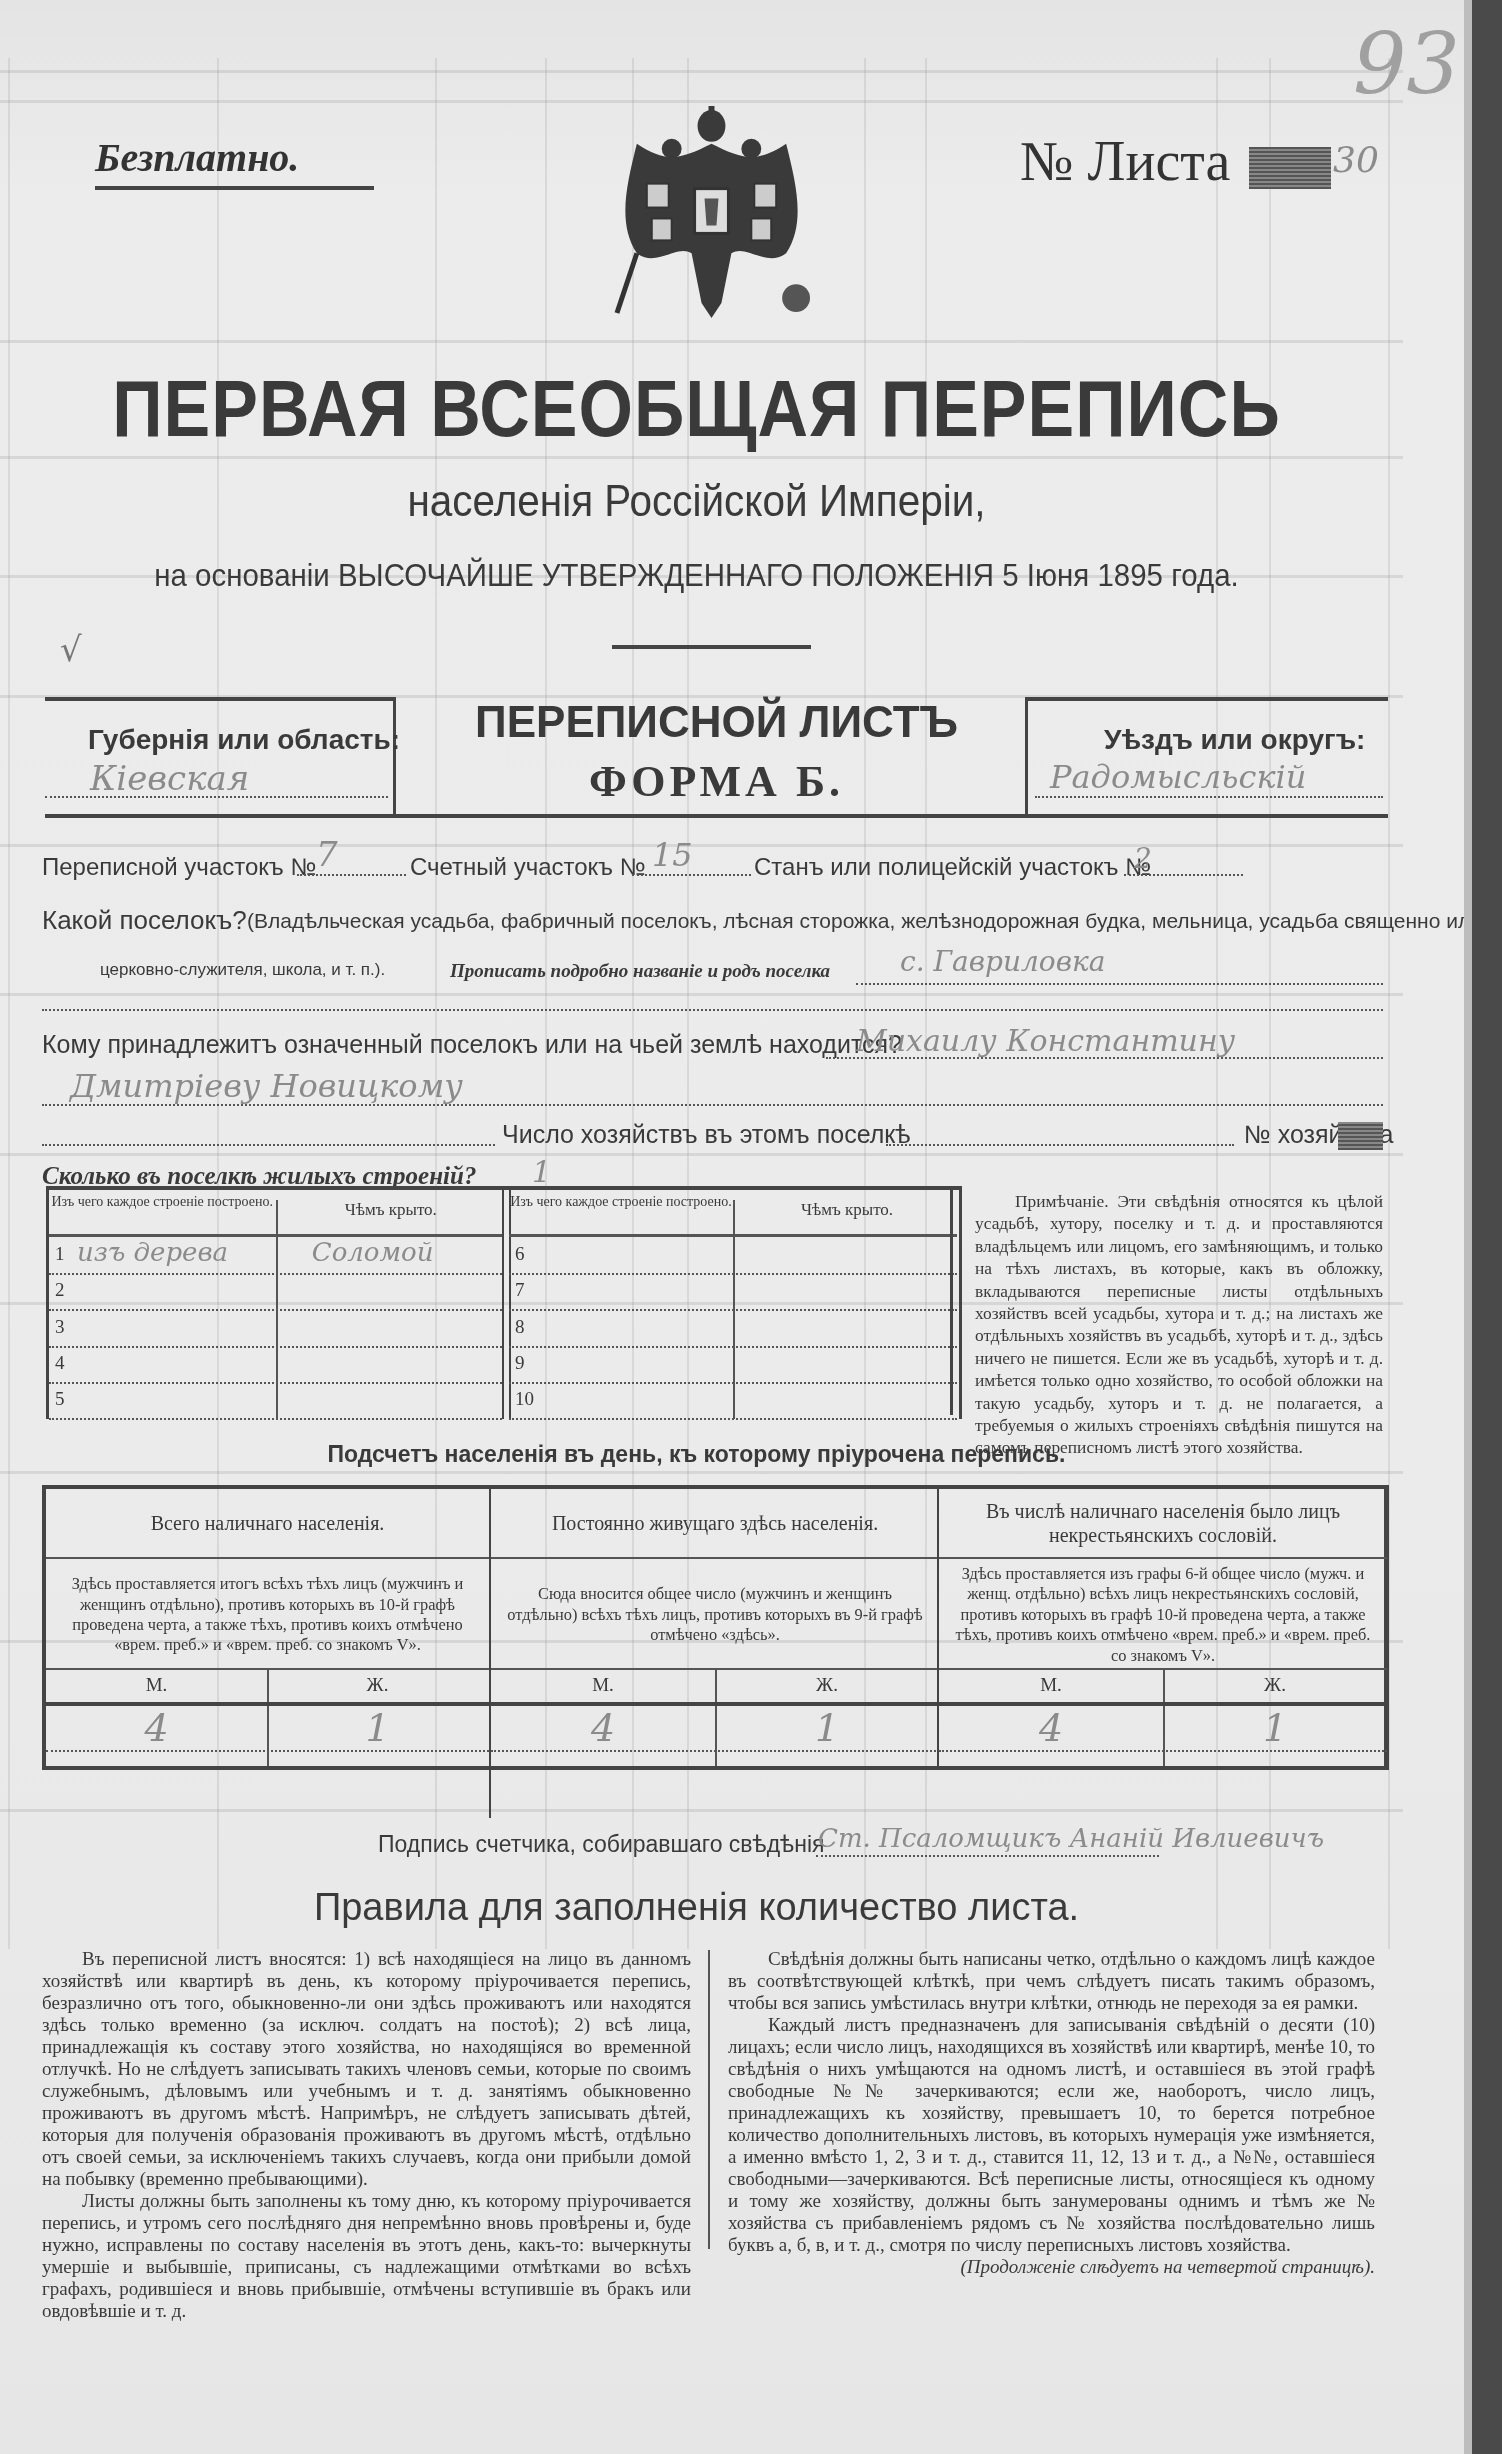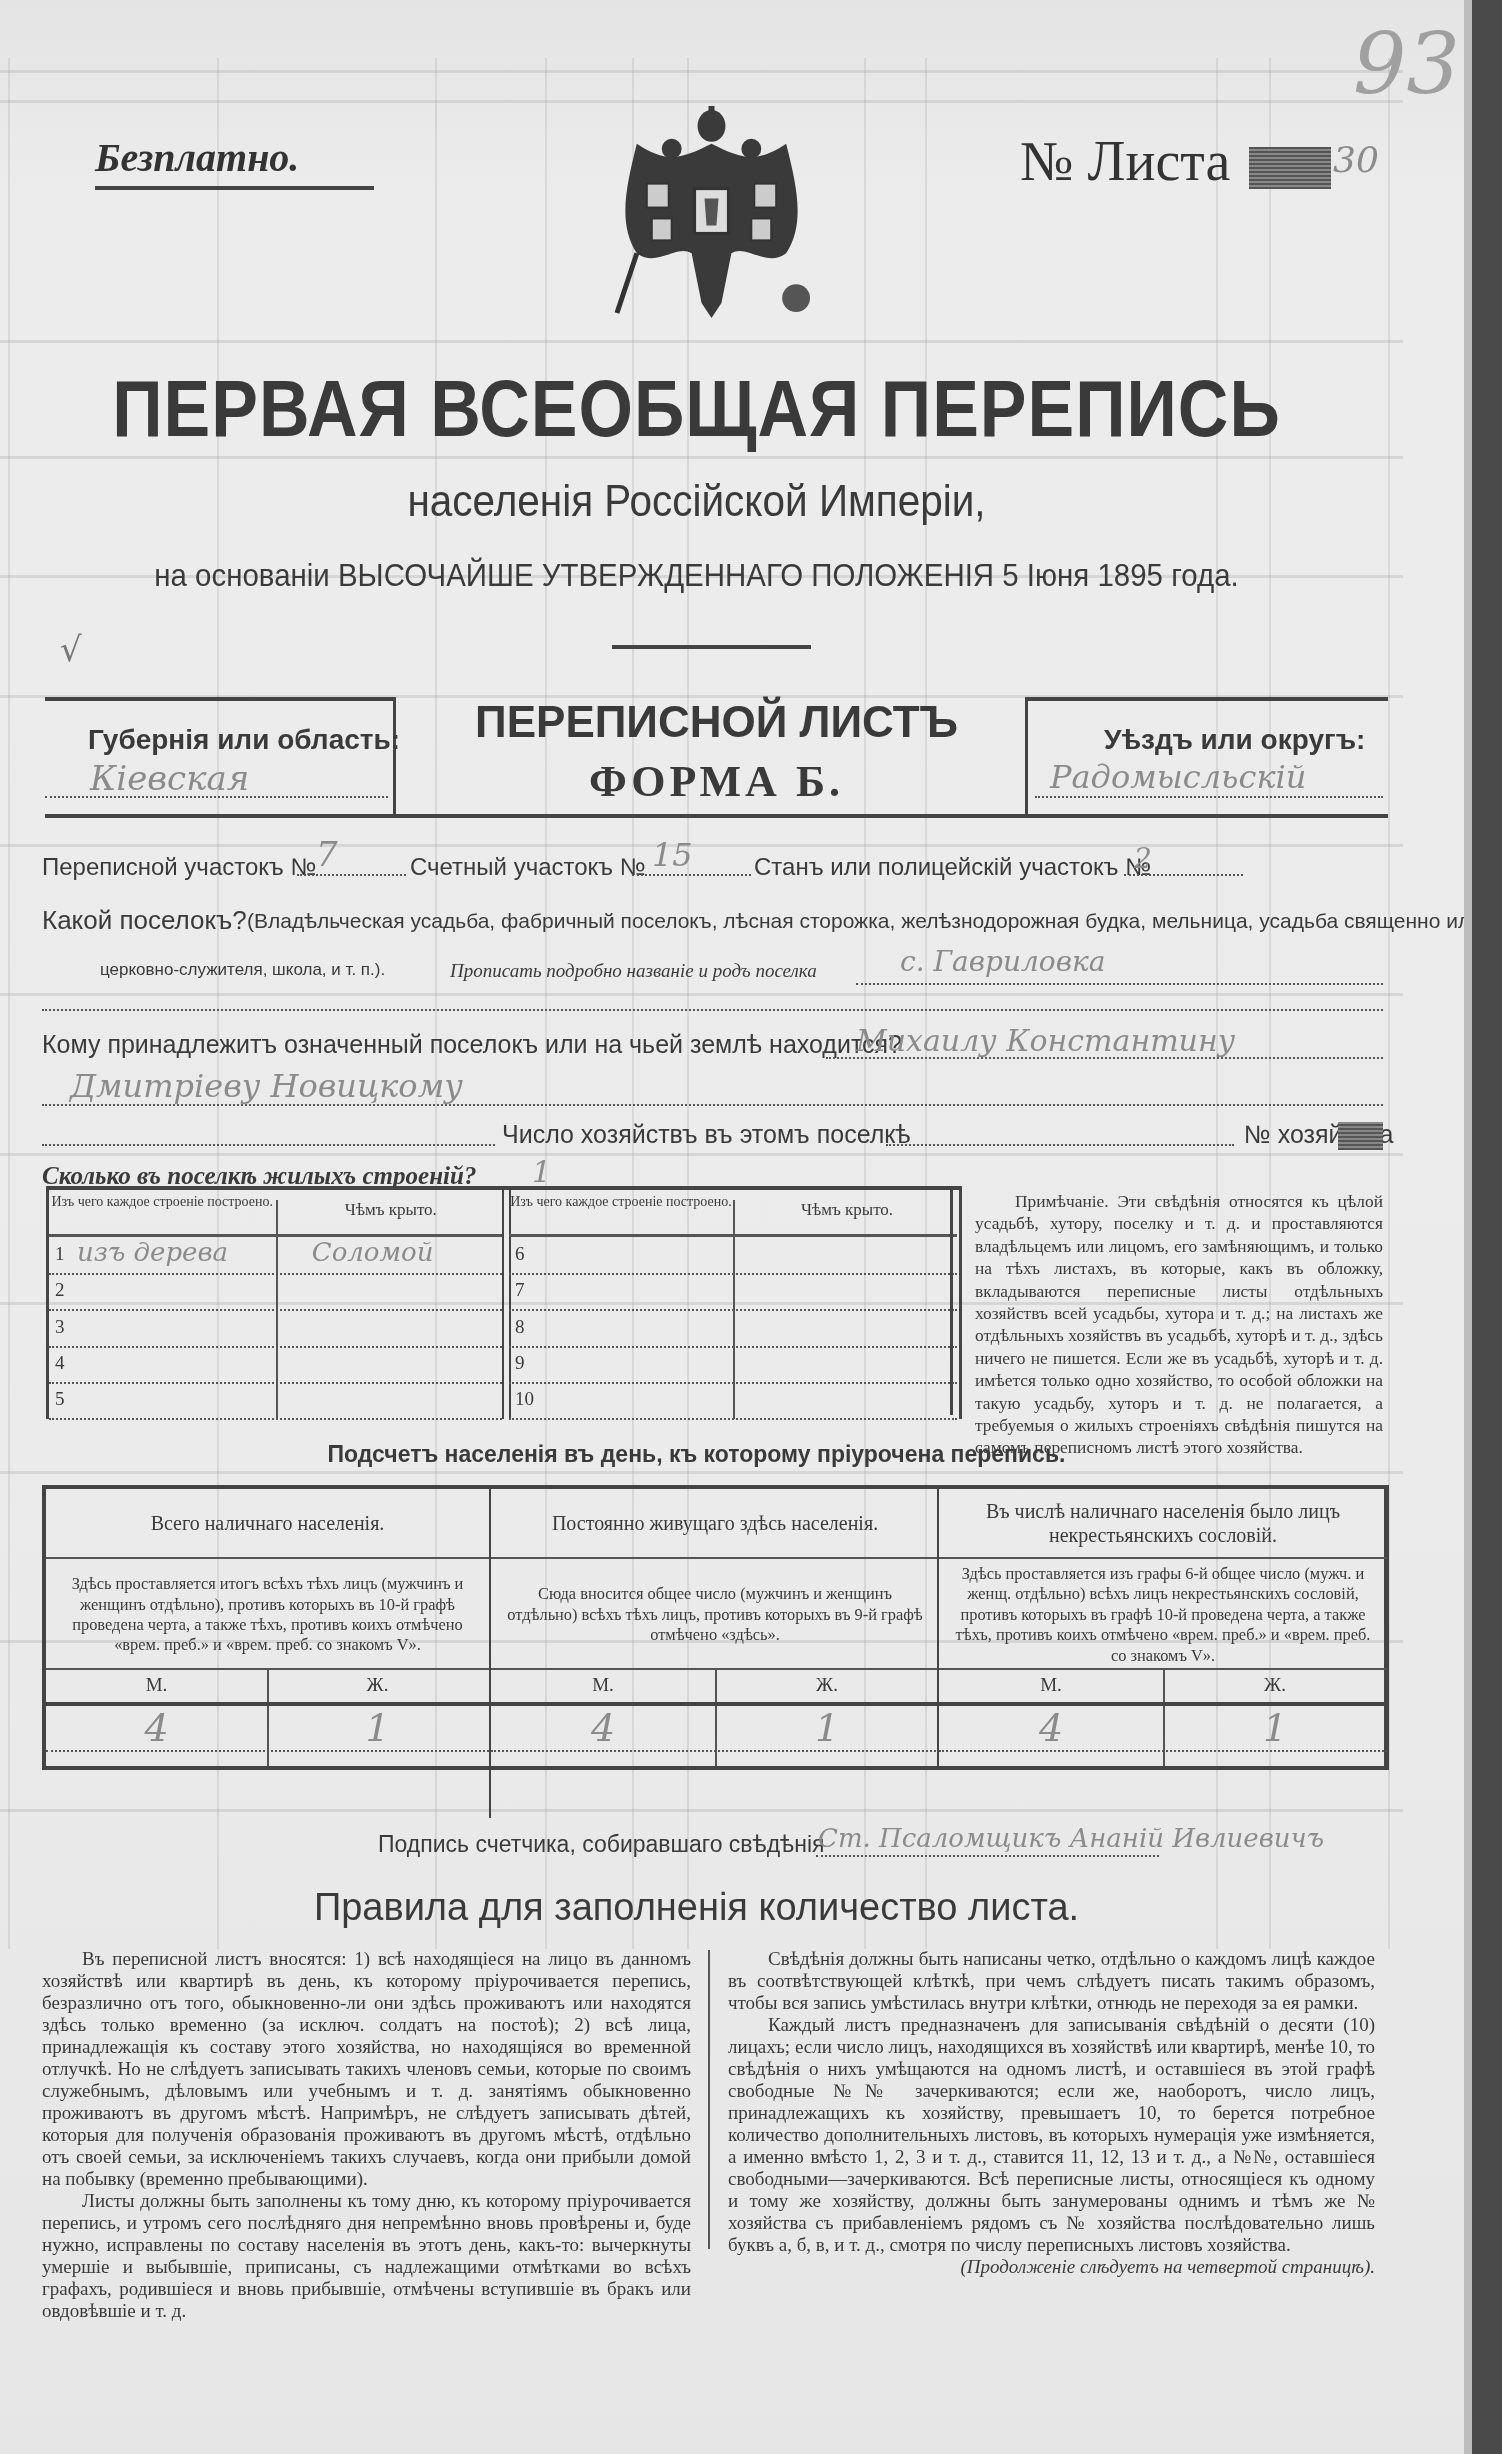--- a/index.html
+++ b/index.html
@@ -135,21 +135,21 @@
   <div class="dots" style="left:632px;top:874px;width:119px;"></div>
   <div class="abs hw" style="left:652px;top:836px;font-size:32px;">15</div>
 
   <div class="abs line-txt cond" style="left:754px;top:853px;">Станъ или полицейскій участокъ №</div>
   <div class="dots" style="left:1124px;top:874px;width:119px;"></div>
   <div class="abs hw" style="left:1134px;top:842px;font-size:28px;">2</div>
 
   <div class="abs line-txt cond" style="left:42px;top:905px;font-size:26px;">Какой поселокъ?</div>
   <div class="abs line-txt cond" style="left:247px;top:909px;font-size:21px;">(Владѣльческая усадьба, фабричный поселокъ, лѣсная сторожка, желѣзнодорожная будка, мельница, усадьба священно или</div>
   <div class="abs line-txt cond" style="left:100px;top:960px;font-size:17px;">церковно-служителя, школа, и т. п.).</div>
-  <div class="abs line-txt ital" style="left:450px;top:960px;font-size:19px;">Прописать подробно названіе и родъ поселка</div>
+  <div class="abs line-txt ital" style="left:450px;top:960px;font-size:19px;font-weight:bold;">Прописать подробно названіе и родъ поселка</div>
   <div class="dots" style="left:856px;top:983px;width:527px;"></div>
   <div class="abs hw" style="left:900px;top:945px;font-size:28px;">с. Гавриловка</div>
   <div class="dots" style="left:42px;top:1009px;width:1341px;"></div>
 
   <div class="abs line-txt cond" style="left:42px;top:1030px;font-size:25px;">Кому принадлежитъ означенный поселокъ или на чьей землѣ находится?</div>
   <div class="dots" style="left:826px;top:1057px;width:557px;"></div>
   <div class="abs hw" style="left:856px;top:1023px;font-size:30px;">Михаилу Константину</div>
   <div class="dots" style="left:42px;top:1104px;width:1341px;"></div>
   <div class="abs hw" style="left:70px;top:1067px;font-size:32px;">Дмитріеву Новицкому</div>
 

